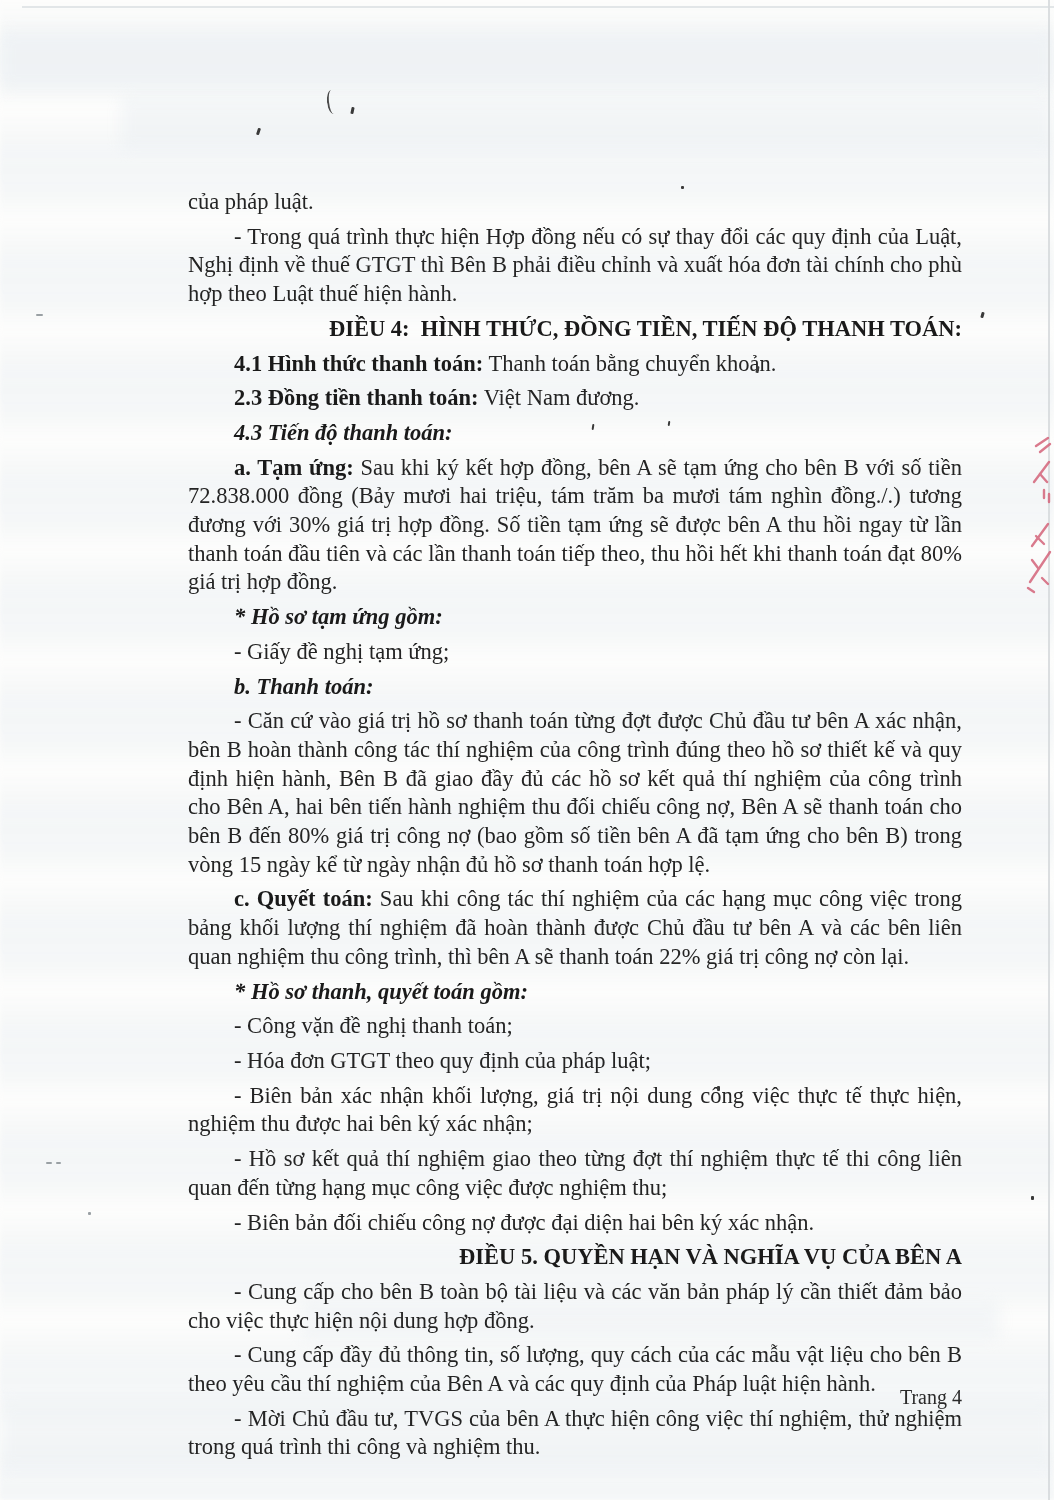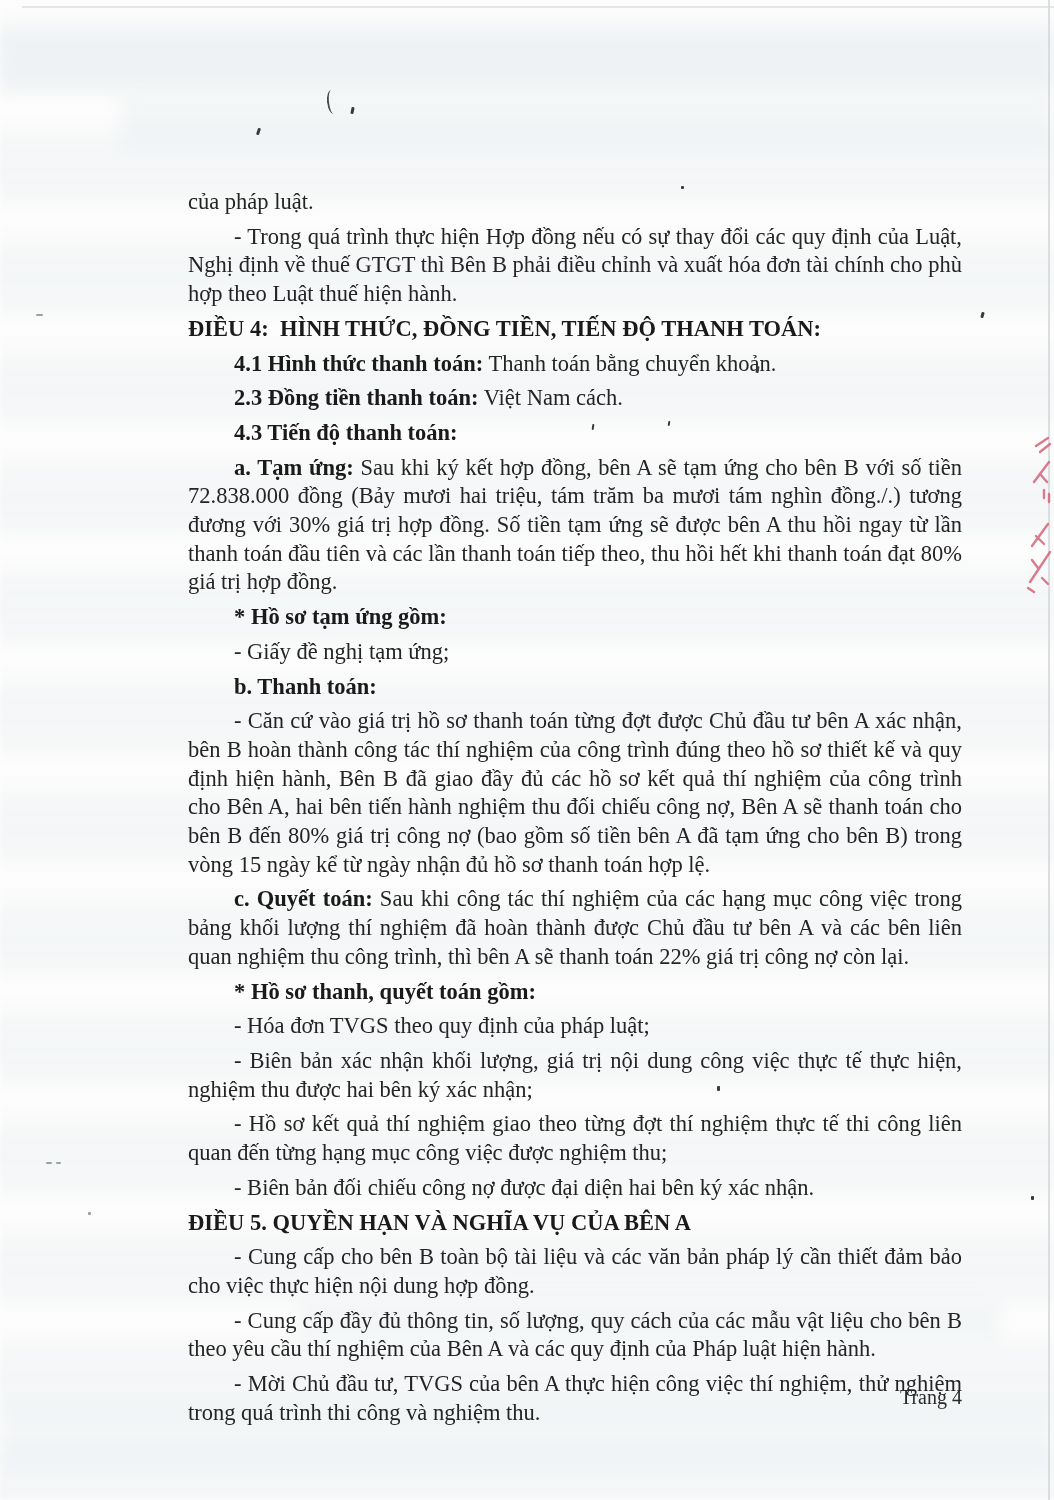--- a/index.html
+++ b/index.html
@@ -72,31 +72,32 @@
     margin: 6px;
     padding: 0;
   }
   .para-indent {
     text-indent: 46px;
   }
   .art-heading {
     font-weight: bold;
     font-size: 22.5px;
     color: #1a1a1a;
-    text-align: left;
+    text-align: right;
     margin-top: 3px !important;
     margin-bottom: 2px !important;
   }
   .lead {
     font-weight: bold;
     color: #1a1a1a;
   }
   .bold-line {
     font-weight: bold;
     color: #1a1a1a;
+    font-style: italic;
   }
   .mt2 { margin-top: 2px !important; }
   .page-number {
     position: absolute;
     top: 1386px;
     right: 92px;
     font-size: 20px;
     color: #2a2a2a;
   }
   
@@ -142,39 +143,40 @@
   <div class="content">
 
     <p>của pháp luật.</p>
 
     <p class="para-indent">- Trong quá trình thực hiện Hợp đồng nếu có sự thay đổi các quy định của Luật, Nghị định về thuế GTGT thì Bên B phải điều chỉnh và xuất hóa đơn tài chính cho phù hợp theo Luật thuế hiện hành.</p>
 
     <h2 class="art-heading">ĐIỀU 4:&nbsp; HÌNH THỨC, ĐỒNG TIỀN, TIẾN ĐỘ THANH TOÁN:</h2>
 
     <p class="para-indent"><span class="lead">4.1 Hình thức thanh toán:</span><span> Thanh toán bằng chuyển khoản.</span></p>
 
-    <p class="para-indent"><span class="lead">2.3 Đồng tiền thanh toán:</span><span> Việt Nam cách.</span></p>
+    <p class="para-indent"><span class="lead">2.3 Đồng tiền thanh toán:</span><span> Việt Nam đương.</span></p>
 
     <p class="para-indent bold-line">4.3 Tiến độ thanh toán:</p>
 
     <p class="para-indent mt2"><span class="lead">a. Tạm ứng:</span><span> Sau khi ký kết hợp đồng, bên A sẽ tạm ứng cho bên B với số tiền 72.838.000 đồng (Bảy mươi hai triệu, tám trăm ba mươi tám nghìn đồng./.) tương đương với 30% giá trị hợp đồng. Số tiền tạm ứng sẽ được bên A thu hồi ngay từ lần thanh toán đầu tiên và các lần thanh toán tiếp theo, thu hồi hết khi thanh toán đạt 80% giá trị hợp đồng.</span></p>
 
     <p class="para-indent bold-line">* Hồ sơ tạm ứng gồm:</p>
 
     <p class="para-indent">- Giấy đề nghị tạm ứng;</p>
 
     <p class="para-indent bold-line">b. Thanh toán:</p>
 
     <p class="para-indent">- Căn cứ vào giá trị hồ sơ thanh toán từng đợt được Chủ đầu tư bên A xác nhận, bên B hoàn thành công tác thí nghiệm của công trình đúng theo hồ sơ thiết kế và quy định hiện hành, Bên B đã giao đầy đủ các hồ sơ kết quả thí nghiệm của công trình cho Bên A, hai bên tiến hành nghiệm thu đối chiếu công nợ, Bên A sẽ thanh toán cho bên B đến 80% giá trị công nợ (bao gồm số tiền bên A đã tạm ứng cho bên B) trong vòng 15 ngày kể từ ngày nhận đủ hồ sơ thanh toán hợp lệ.</p>
 
     <p class="para-indent"><span class="lead">c. Quyết toán:</span><span> Sau khi công tác thí nghiệm của các hạng mục công việc trong bảng khối lượng thí nghiệm đã hoàn thành được Chủ đầu tư bên A và các bên liên quan nghiệm thu công trình, thì bên A sẽ thanh toán 22% giá trị công nợ còn lại.</span></p>
 
     <p class="para-indent bold-line">* Hồ sơ thanh, quyết toán gồm:</p>
 
-    <p class="para-indent">- Hóa đơn TVGS theo quy định của pháp luật;</p>
+    <p class="para-indent">- Công vặn đề nghị thanh toán;</p>
+    <p class="para-indent">- Hóa đơn GTGT theo quy định của pháp luật;</p>
     <p class="para-indent">- Biên bản xác nhận khối lượng, giá trị nội dung công việc thực tế thực hiện, nghiệm thu được hai bên ký xác nhận;</p>
     <p class="para-indent">- Hồ sơ kết quả thí nghiệm giao theo từng đợt thí nghiệm thực tế thi công liên quan đến từng hạng mục công việc được nghiệm thu;</p>
     <p class="para-indent">- Biên bản đối chiếu công nợ được đại diện hai bên ký xác nhận.</p>
 
     <h2 class="art-heading">ĐIỀU 5. QUYỀN HẠN VÀ NGHĨA VỤ CỦA BÊN A</h2>
 
     <p class="para-indent">- Cung cấp cho bên B toàn bộ tài liệu và các văn bản pháp lý cần thiết đảm bảo cho việc thực hiện nội dung hợp đồng.</p>
     <p class="para-indent">- Cung cấp đầy đủ thông tin, số lượng, quy cách của các mẫu vật liệu cho bên B theo yêu cầu thí nghiệm của Bên A và các quy định của Pháp luật hiện hành.</p>
     <p class="para-indent">- Mời Chủ đầu tư, TVGS của bên A thực hiện công việc thí nghiệm, thử nghiệm trong quá trình thi công và nghiệm thu.</p>
 

